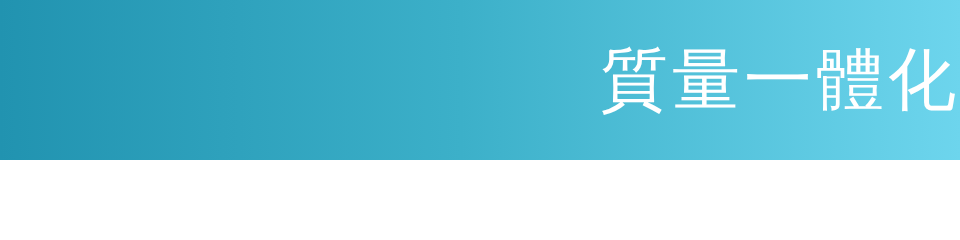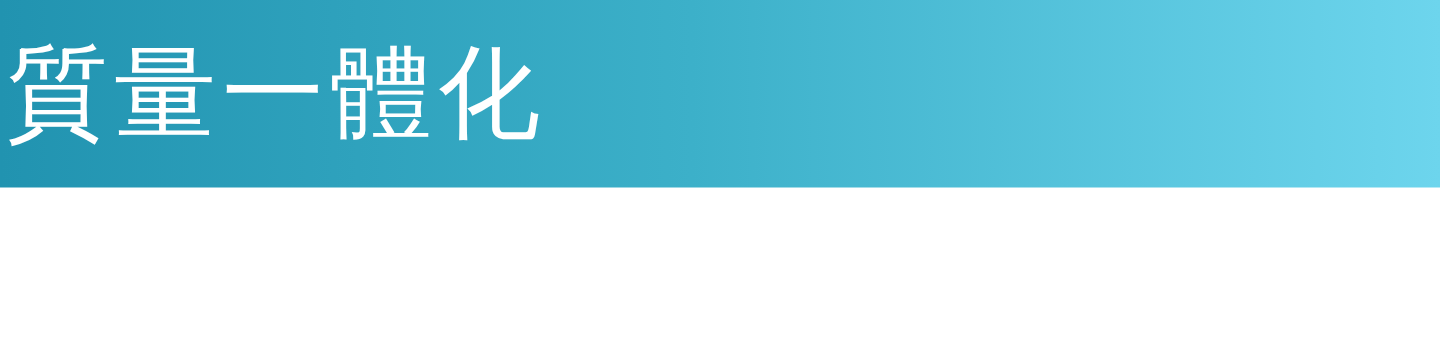--- a/index.html
+++ b/index.html
@@ -10,25 +10,25 @@
   body {
     width: 960px;
     height: 160px;
     overflow: hidden;
     font-family: "Liberation Sans", "DejaVu Sans", sans-serif;
   }
 
   .banner {
     position: relative;
     width: 960px;
-    height: 125px;
+    height: 160px;
     background: linear-gradient(90deg, #2193b0 0%, #3cb0c9 48%, #6dd5ed 100%);
     display: flex;
     align-items: center;
-    justify-content: flex-start;
+    justify-content: flex-end;
     overflow: hidden;
   }
 
   .banner-title {
     color: #ffffff;
     font-family: "DejaVu Sans", "Liberation Sans", sans-serif;
     font-size: 68px;
     font-weight: 100;
     line-height: 1;
     letter-spacing: 4px;

